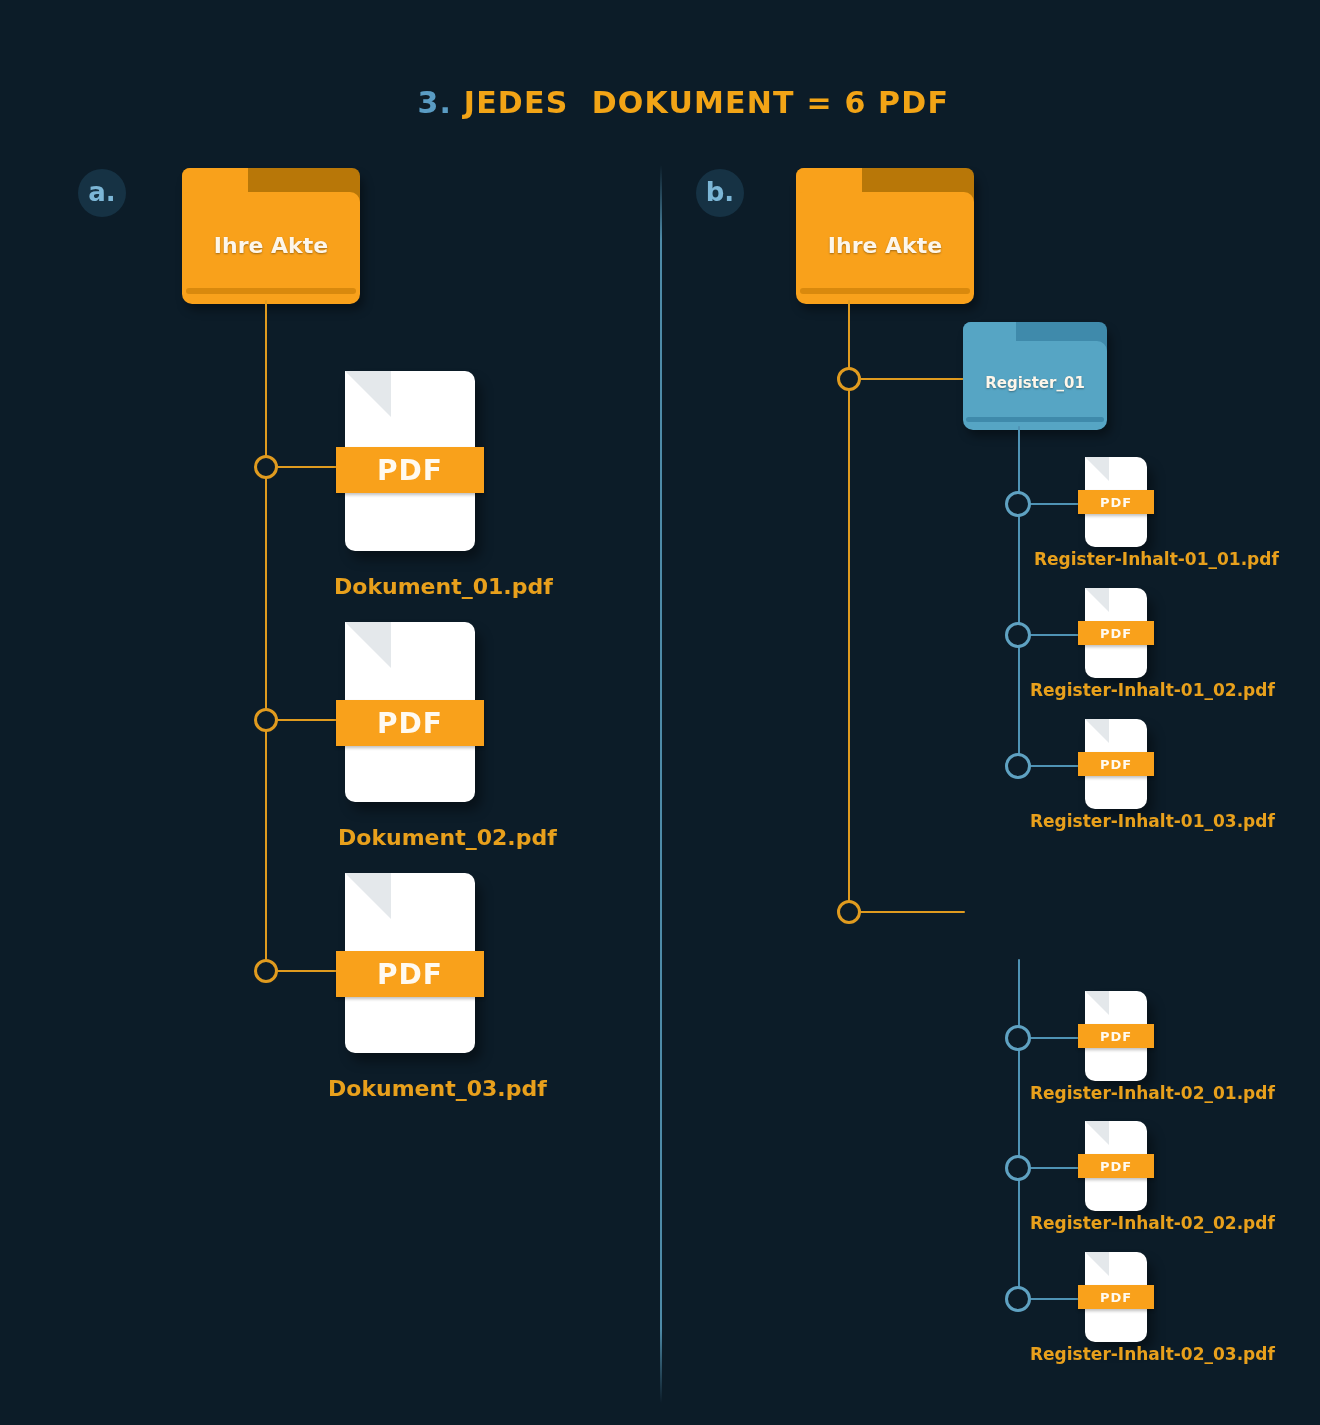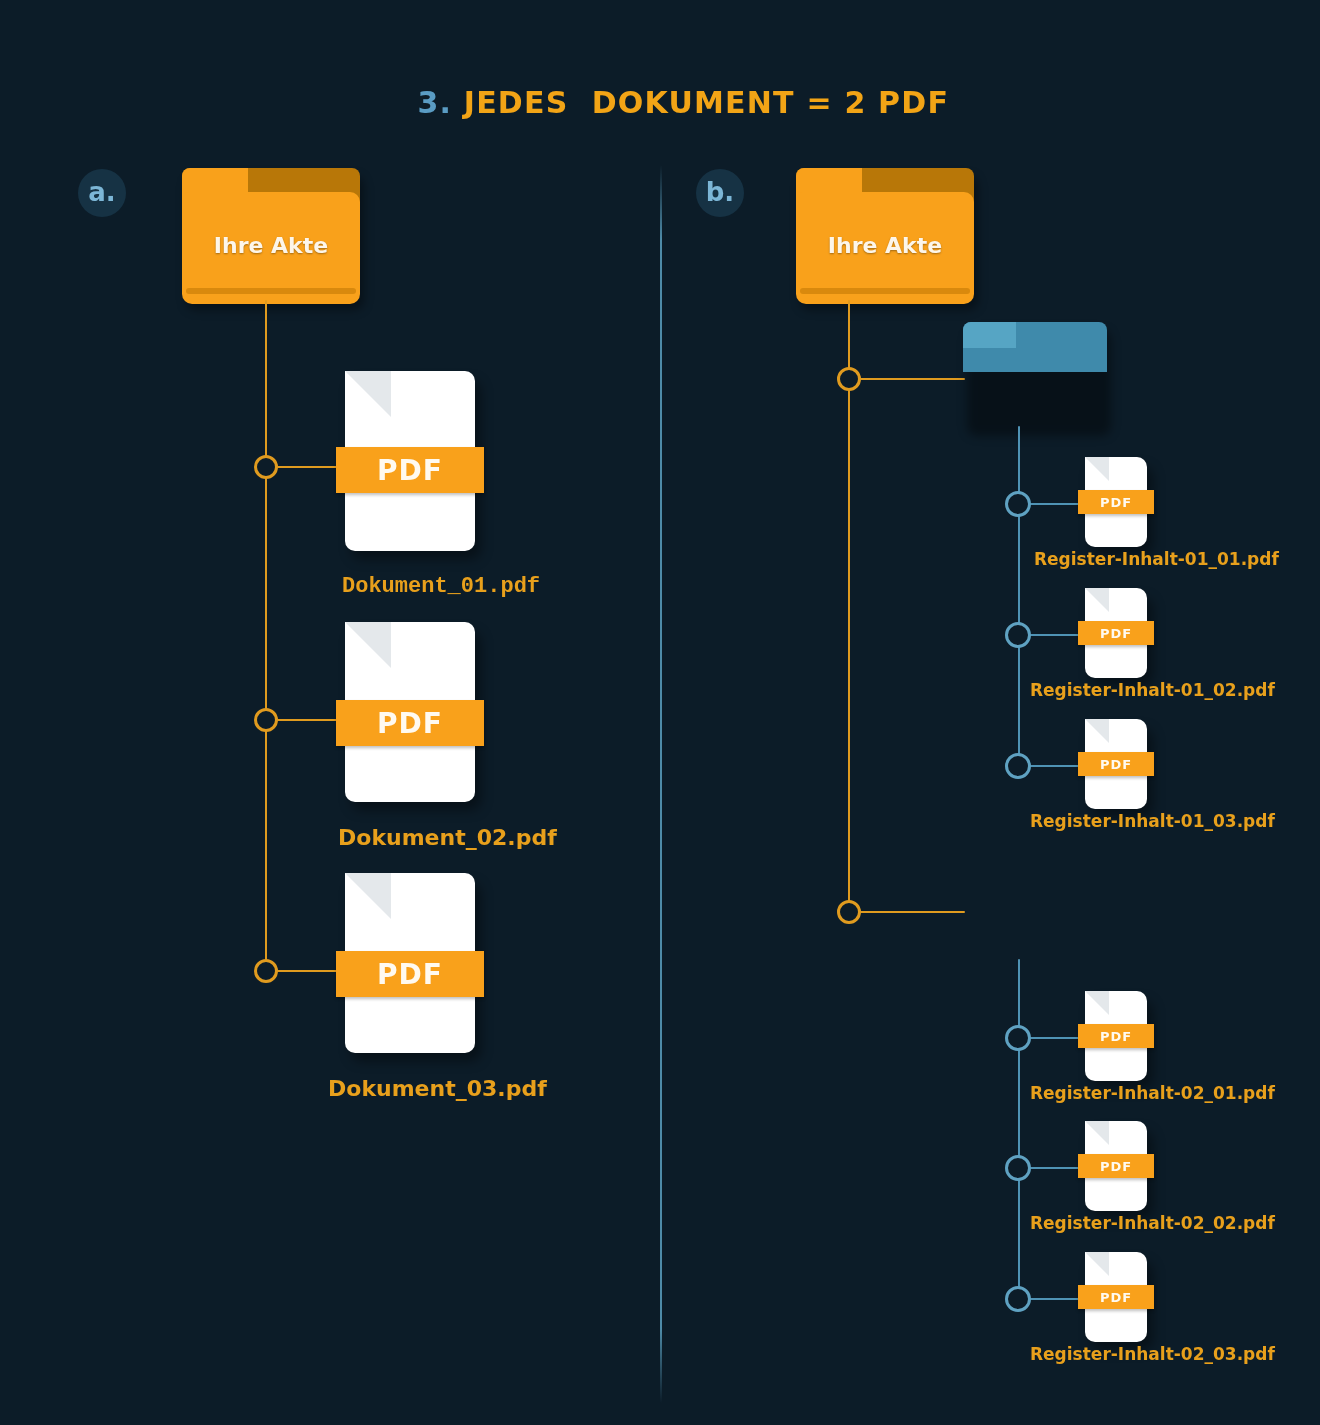--- a/index.html
+++ b/index.html
@@ -113,21 +113,21 @@
   }
   .cap.big{font-size:22px;}
   .cap.small{font-size:17px;}
 </style>
 </head>
 <body>
 
 <div class="stage">
 
   <div class="title">
-    <span class="num">3.</span><span> JEDES  DOKUMENT = 2 PDF</span>
+    <span class="num">3.</span><span> JEDES  DOKUMENT = 6 PDF</span>
   </div>
 
   <div class="divider"></div>
 
   <div class="badge" style="left:78px;top:169px;">a.</div>
 
   <div class="folder orange" style="left:182px;top:168px;width:178px;height:136px;">
     <div class="fshadow"></div>
     <div class="back"></div>
     <div class="tabcut"></div>
@@ -142,21 +142,21 @@
   <div class="hline orange" style="left:277px;top:466px;width:68px;height:2px;"></div>
   <div class="node orange" style="left:254px;top:455px;width:24px;height:24px;"></div>
   <div class="pdf" style="left:345px;top:371px;width:130px;height:180px;">
     <div class="pshadow"></div>
     <div class="page"></div>
     <div class="fold" style="border-width:0 46px 46px 0;border-color:transparent #e4e8eb transparent transparent;"></div>
     <div class="bandshadow-l" style="left:-9px;top:95px;"></div>
     <div class="bandshadow-r" style="right:-9px;top:95px;"></div>
     <div class="band" style="top:76px;height:46px;font-size:28px;">PDF</div>
   </div>
-  <div class="cap big" style="left:342px;top:574px;font-family:Liberation Mono, monospace;">Dokument_01.pdf</div>
+  <div class="cap big" style="left:334px;top:574px;">Dokument_01.pdf</div>
 
   <div class="hline orange" style="left:277px;top:719px;width:68px;height:2px;"></div>
   <div class="node orange" style="left:254px;top:708px;width:24px;height:24px;"></div>
   <div class="pdf" style="left:345px;top:622px;width:130px;height:180px;">
     <div class="pshadow"></div>
     <div class="page"></div>
     <div class="fold" style="border-width:0 46px 46px 0;border-color:transparent #e4e8eb transparent transparent;"></div>
     <div class="bandshadow-l" style="left:-9px;top:97px;"></div>
     <div class="bandshadow-r" style="right:-9px;top:97px;"></div>
     <div class="band" style="top:78px;height:46px;font-size:28px;">PDF</div>
@@ -189,20 +189,24 @@
 
   <div class="vline orange" style="left:848px;top:300px;width:2px;height:613px;"></div>
 
   <div class="hline orange" style="left:860px;top:378px;width:105px;height:2px;"></div>
   <div class="node orange" style="left:837px;top:367px;width:24px;height:24px;"></div>
 
   <div class="folder blue" style="left:963px;top:322px;width:144px;height:108px;">
     <div class="fshadow"></div>
     <div class="back"></div>
     <div class="tabcut"></div>
+    <div class="front">
+      <div class="strip" style="height:5px;"></div>
+      <div class="flabel" style="font-size:15px;margin-bottom:5px;">Register_01</div>
+    </div>
   </div>
 
   <div class="vline blue" style="left:1018px;top:426px;width:2px;height:340px;"></div>
 
   <div class="hline blue" style="left:1030px;top:503px;width:55px;height:2px;"></div>
   <div class="node blue" style="left:1005px;top:491px;width:26px;height:26px;"></div>
   <div class="pdf" style="left:1085px;top:457px;width:62px;height:90px;">
     <div class="pshadow"></div>
     <div class="page"></div>
     <div class="fold" style="border-width:0 24px 24px 0;border-color:transparent #e4e8eb transparent transparent;"></div>

